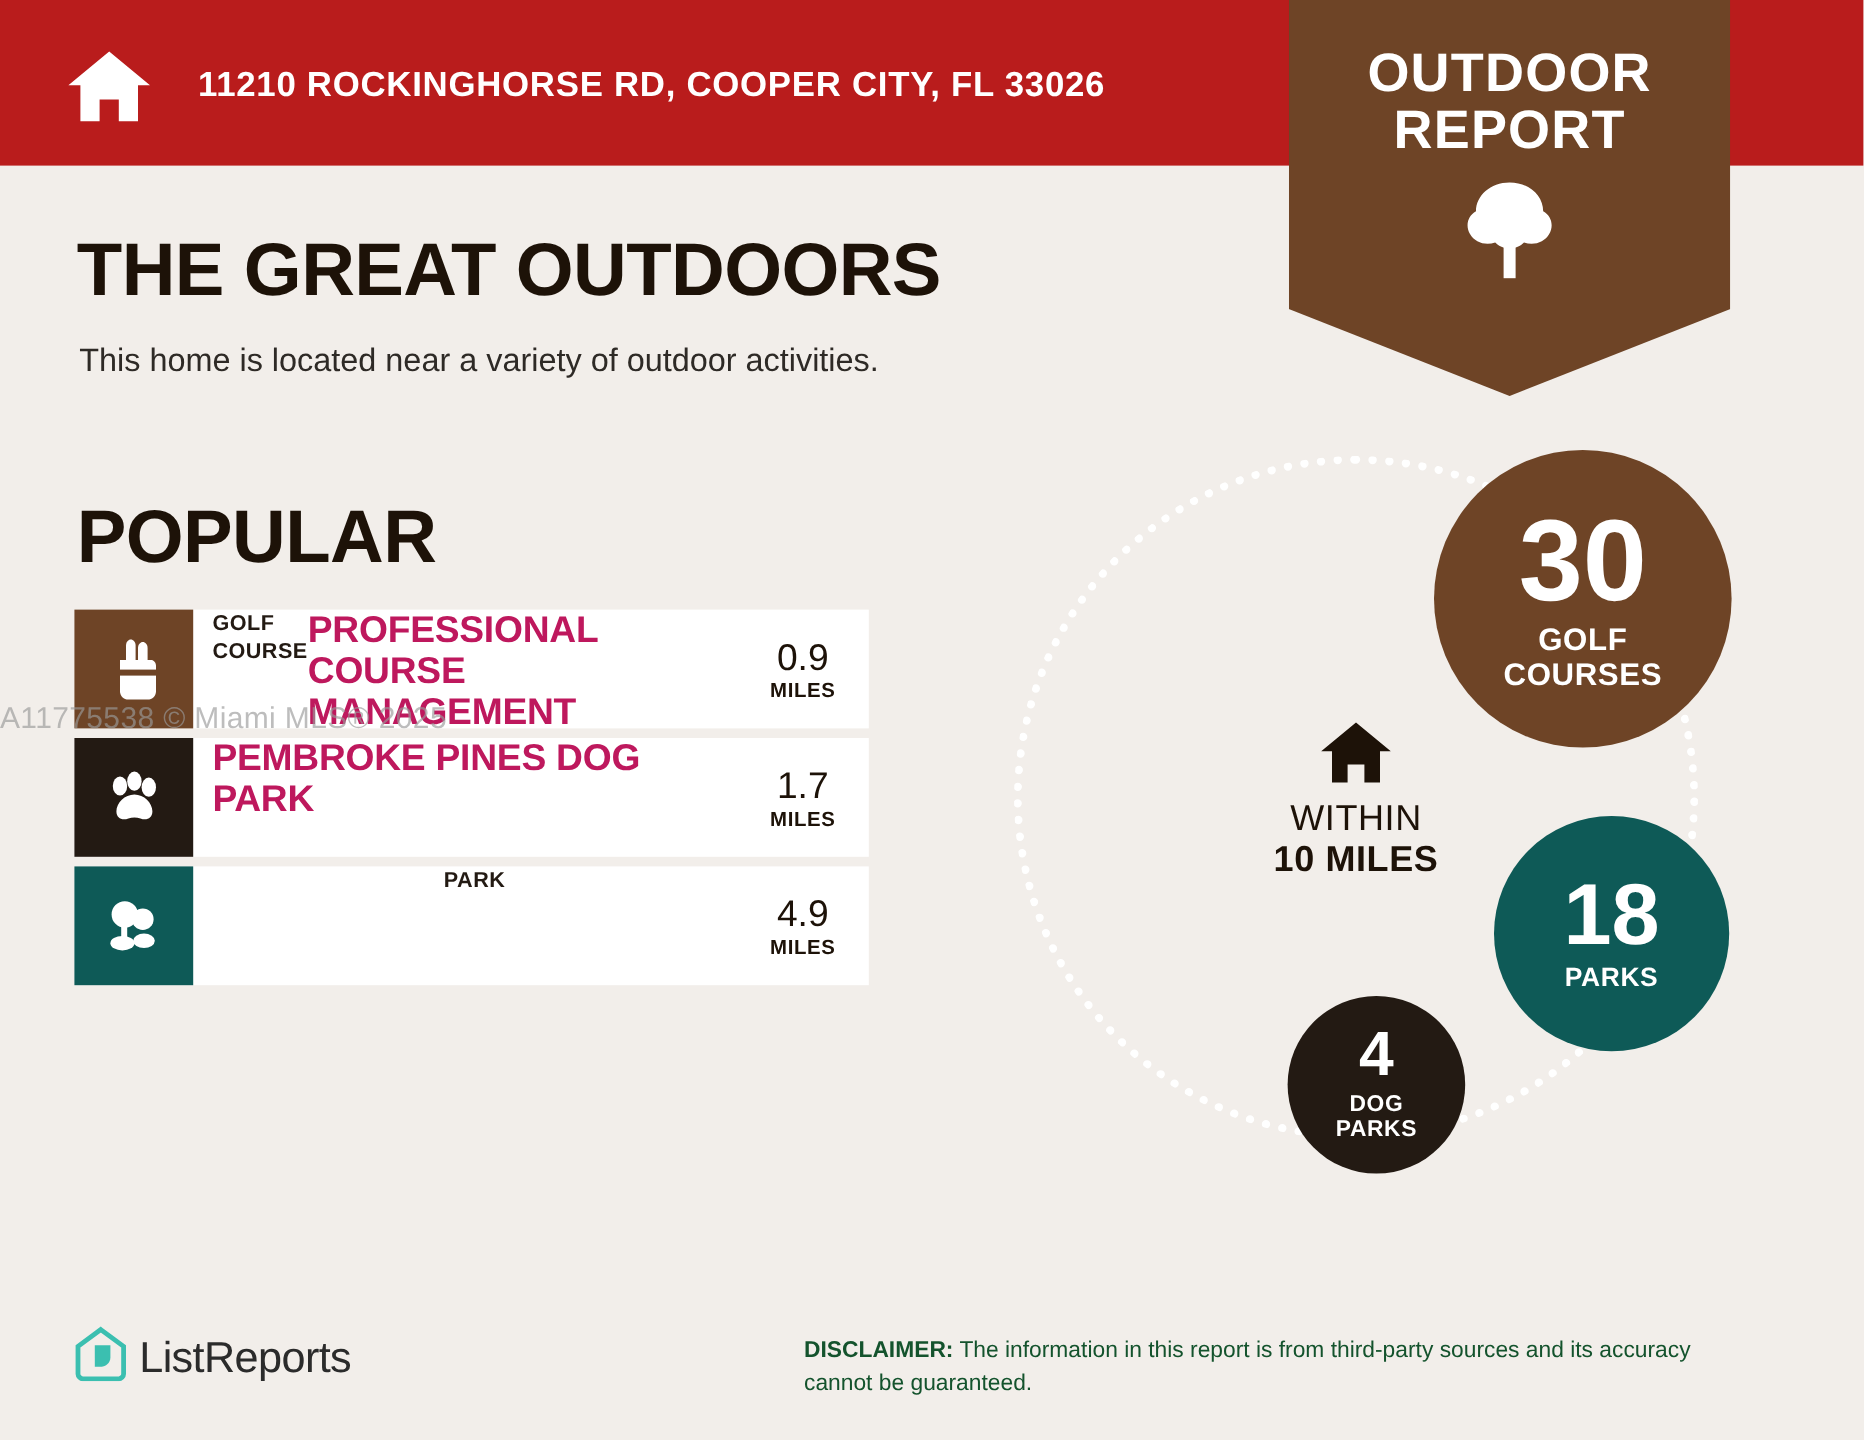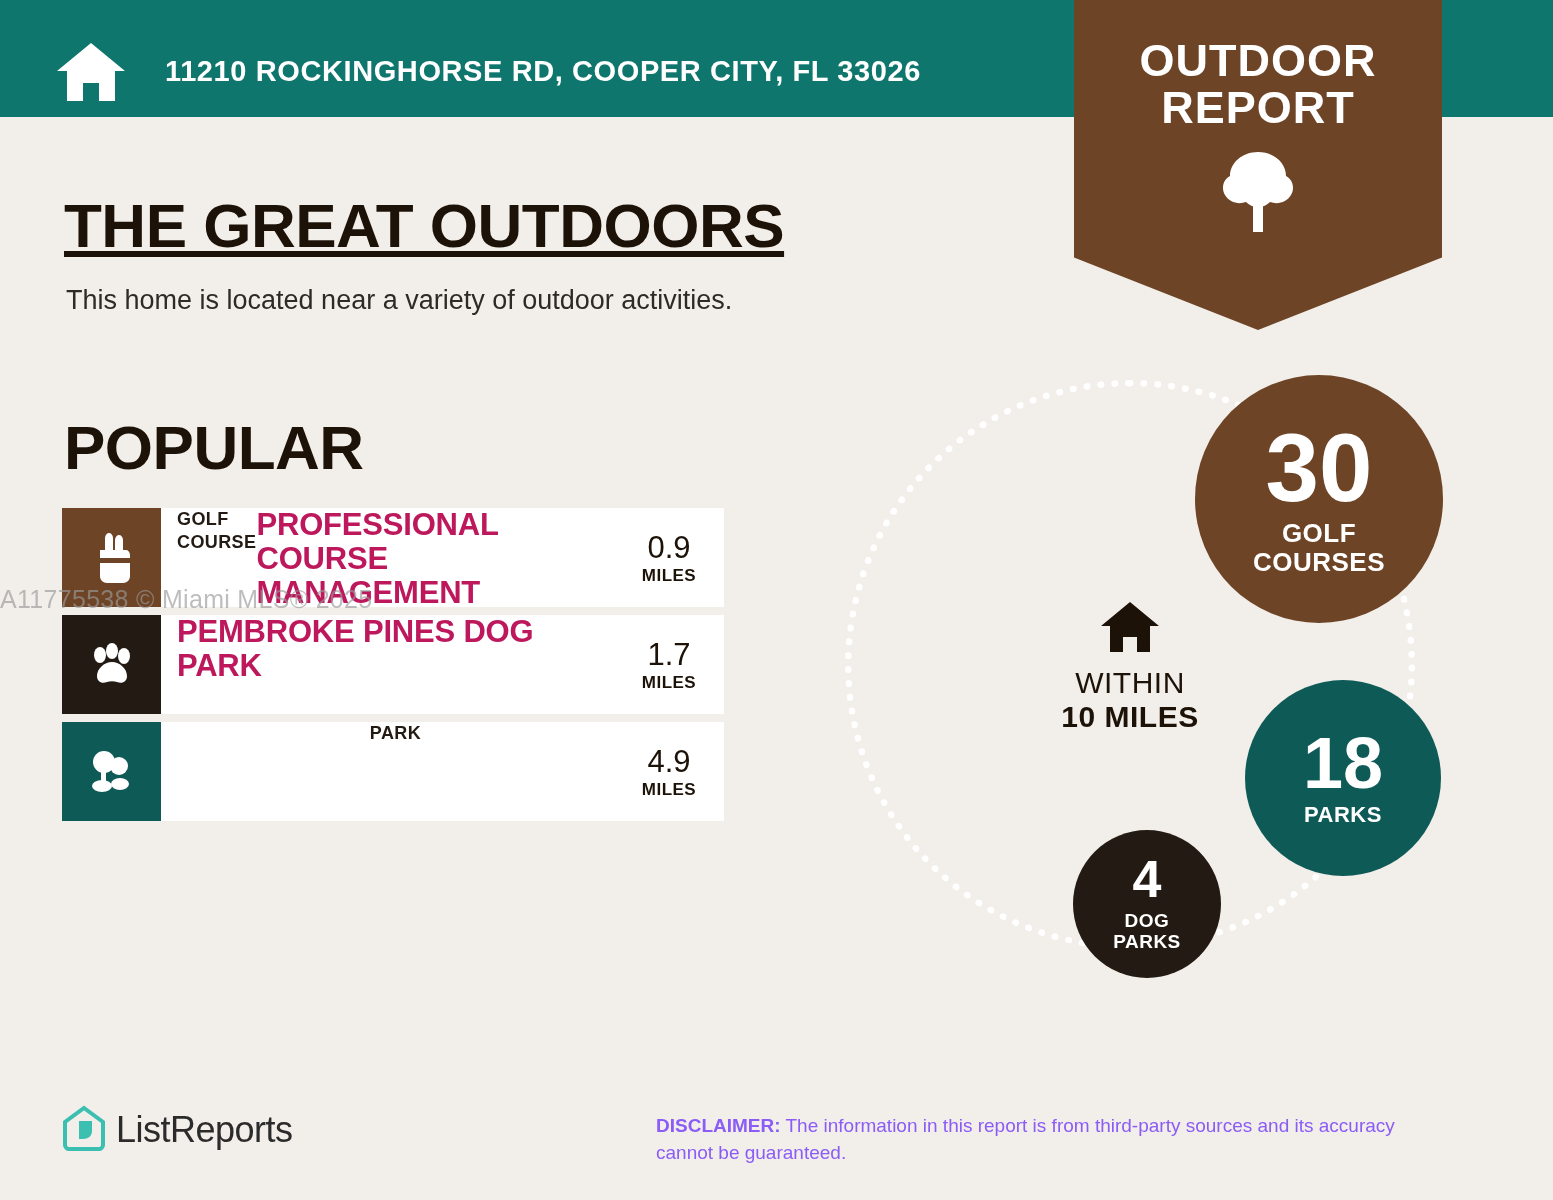--- a/index.html
+++ b/index.html
@@ -7,22 +7,22 @@
     width: 1553px; height: 1200px;
     background: #f2eeea;
     font-family: "Liberation Sans", sans-serif;
     overflow: hidden;
   }
   .page { position: relative; width: 1553px; height: 1200px; background: #f2eeea; }
 
   
   .header {
     position: absolute; top: 0; left: 0;
-    width: 1553px; height: 117px;
-    background: #0f766e;
+    width: 1553px; height: 138px;
+    background: #b91c1c;
   }
   .header-inner {
     display: flex; align-items: center; height: 143px; padding-left: 55px;
   }
   .home-icon { width: 72px; height: 62px; flex: none; }
   .header-address {
     margin-left: 38px;
     color: #ffffff;
     font-size: 29px;
     font-weight: bold;
@@ -40,21 +40,21 @@
     color: #fff;
     padding-top: 38px;
   }
   .badge-line1 { font-size: 45px; font-weight: bold; letter-spacing: 1px; line-height: 1.04; }
   .badge-line2 { font-size: 45px; font-weight: bold; letter-spacing: 1px; line-height: 1.04; }
   .badge-tree { margin-top: 18px; display: flex; justify-content: center; }
 
   
   .title {
     position: absolute; left: 64px; top: 190px;
-    font-size: 62px; font-weight: bold; color: #1d1208; letter-spacing: -0.5px; text-decoration: underline;
+    font-size: 62px; font-weight: bold; color: #1d1208; letter-spacing: -0.5px;
   }
   .subtitle {
     position: absolute; left: 66px; top: 285px;
     font-size: 27px; color: #2e2a26;
   }
   .popular {
     position: absolute; left: 64px; top: 412px;
     font-size: 62px; font-weight: bold; color: #1d1208; letter-spacing: -0.5px;
   }
 
@@ -105,22 +105,22 @@
   .b-dogs .b-num { font-size: 52px; }
   .b-lbl { font-weight: bold; letter-spacing: 0.5px; line-height: 1.1; margin-top: 6px; }
   .b-golf .b-lbl { font-size: 26px; }
   .b-parks .b-lbl { font-size: 22px; }
   .b-dogs .b-lbl { font-size: 19px; }
 
   
   .logo { position: absolute; left: 62px; top: 1105px; display: flex; align-items: center; }
   .logo-text { margin-left: 10px; font-size: 36px; color: #2b2b2b; letter-spacing: -0.5px; text-align: center; }
   .disclaimer {
-    position: absolute; left: 656px; top: 1113px; width: 800px;
-    font-size: 19px; color: #8b5cf6; line-height: 1.4;
+    position: absolute; left: 670px; top: 1113px; width: 800px;
+    font-size: 19px; color: #14532d; line-height: 1.4;
   }
   .disclaimer b { font-weight: bold; }
 
   
   .watermark {
     position: absolute; left: 0px; top: 585px;
     font-size: 25px; color: #9a9a9a; opacity: 0.65;
     letter-spacing: 0.3px;
     font-family: "Liberation Sans", sans-serif;
   }

